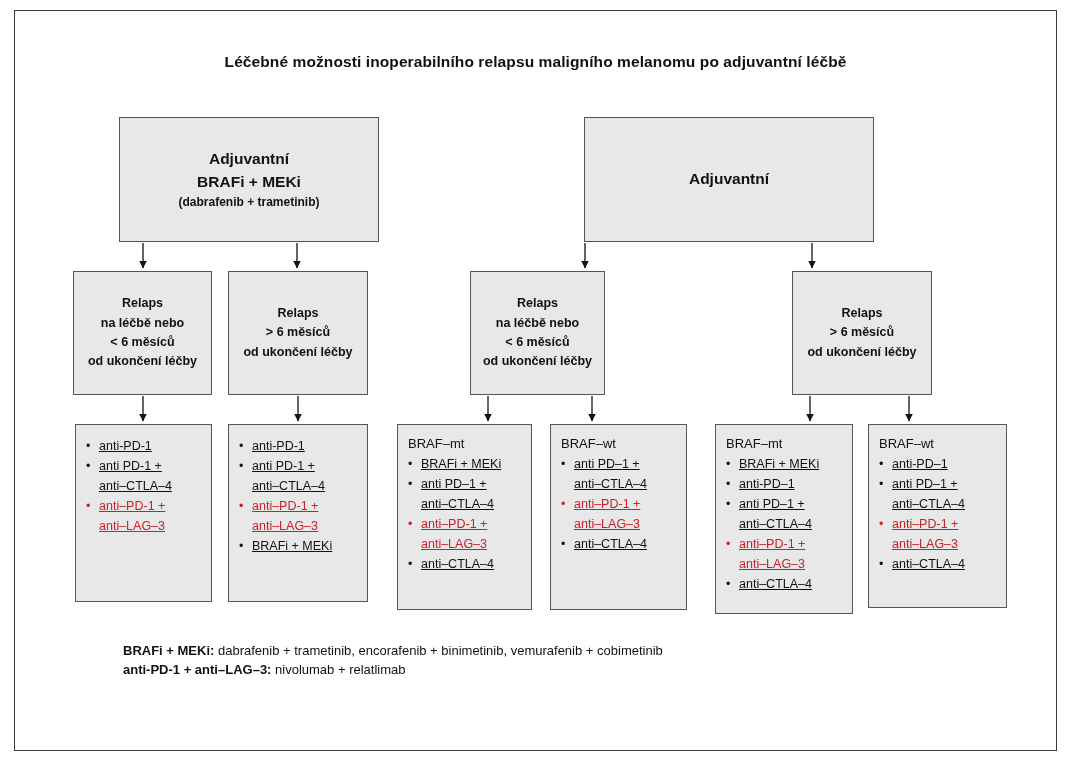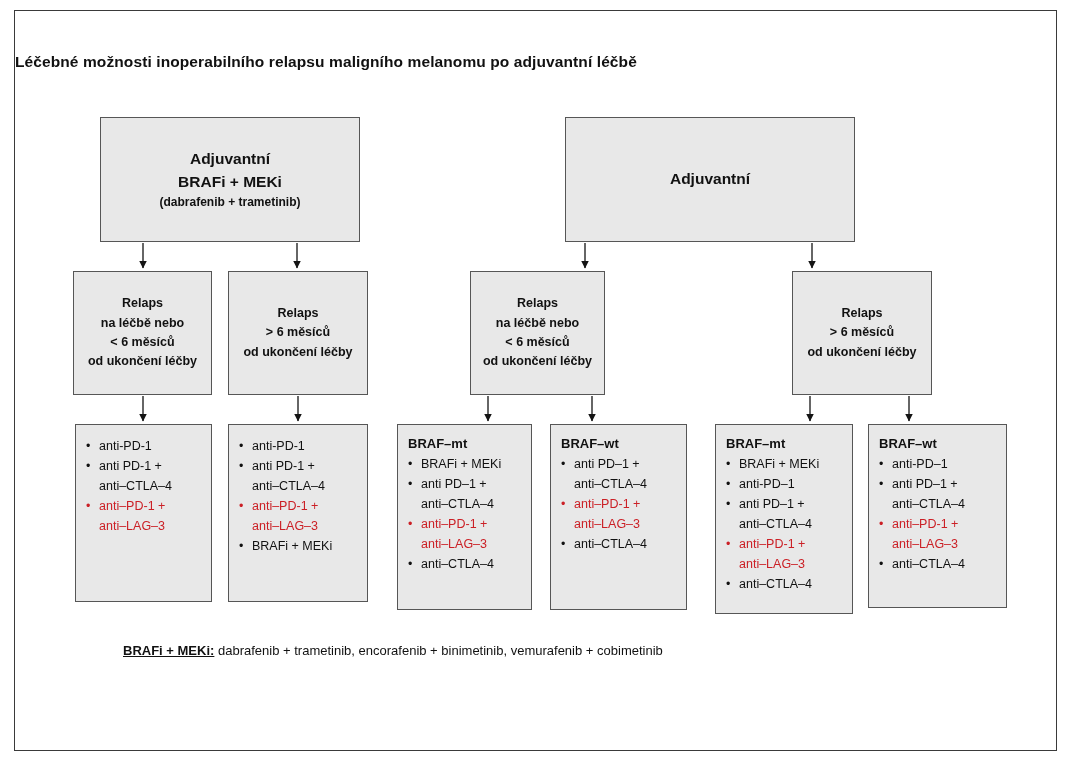--- a/index.html
+++ b/index.html
@@ -7,57 +7,57 @@
     width:1072px; height:762px; position:relative;
     font-family:"Liberation Sans", sans-serif;
     color:#111111;
   }
   .frame {
     position:absolute; left:14px; top:10px; width:1043px; height:741px;
     border:1px solid #3a3a3a; background:#ffffff; box-sizing:border-box;
   }
   .title {
     position:absolute; left:0; top:42px; width:100%;
-    text-align:left; font-weight:bold; font-size:15.5px; letter-spacing:0.1px;
+    text-align:center; font-weight:bold; font-size:15.5px; letter-spacing:0.1px;
   }
   .box {
     position:absolute; box-sizing:border-box;
     background:#e8e8e8; border:1.6px solid #565656;
   }
   
-  .topbox { display:flex; flex-direction:column; align-items:center; justify-content:center; text-align:center; }
+  .topbox { display:flex; flex-direction:column; align-items:center; justify-content:center; text-align:center;margin-left:19px; }
   .topbox .l1, .topbox .l2 { font-weight:bold; font-size:15.5px; line-height:1.45; }
   .topbox .l3 { font-weight:bold; font-size:12px; line-height:1.5; }
   #top-0 { left:100px; top:117px; width:260px; height:125px; }
   #top-1 { left:565px; top:117px; width:290px; height:125px; }
   
   .relbox {
     display:flex; flex-direction:column; align-items:center; justify-content:center;
     text-align:center; font-weight:bold; font-size:12.5px; line-height:1.55;
   }
   #rel-0 { left:73px;  top:271px; width:139px; height:124px; }
   #rel-1 { left:228px; top:271px; width:140px; height:124px; }
   #rel-2 { left:470px; top:271px; width:135px; height:124px; }
   #rel-3 { left:792px; top:271px; width:140px; height:124px; }
   
   .optbox { padding:11px 4px 0 10px; font-size:12.5px; }
-  .optbox .hdr { font-weight:bold; font-size:13px; margin-bottom:3px; }
+  .optbox .hdr { font-weight:normal; font-size:13px; margin-bottom:3px; }
   .opt-item { display:flex; line-height:20px; }
   .opt-item .bullet { width:13px; flex:0 0 13px; }
-  .opt-item .opt-text { white-space:pre-line; }
+  .opt-item .opt-text { white-space:pre-line;text-decoration:underline; }
   .opt-item.red { color:#cb2026; }
   #opt-0 { left:75px;  top:424px; width:137px; height:178px; }
   #opt-1 { left:228px; top:424px; width:140px; height:178px; }
   #opt-2 { left:397px; top:424px; width:135px; height:186px; }
   #opt-3 { left:550px; top:424px; width:137px; height:186px; }
   #opt-4 { left:715px; top:424px; width:138px; height:190px; }
   #opt-5 { left:868px; top:424px; width:139px; height:184px; }
   
   .legend { position:absolute; left:123px; top:641px; font-size:13px; line-height:19px; }
-  .legend .term { font-weight:bold;text-decoration:underline; }
+  .legend .term { font-weight:bold; }
   
   svg.connectors { position:absolute; left:0; top:0; width:1072px; height:762px; pointer-events:none; }
 </style>
 </head>
 <body>
 
 <div class="frame">
   <div class="title">Léčebné možnosti inoperabilního relapsu maligního melanomu po adjuvantní léčbě</div>
 </div>
 
@@ -264,13 +264,17 @@
 <div class="legend">
 
     <div class="legend-line">
       <span class="term">BRAFi + MEKi:</span>
       <span class="def">dabrafenib + trametinib, encorafenib + binimetinib, vemurafenib + cobimetinib</span>
     </div>
 
 
 
 
+    <div class="legend-line">
+      <span class="term">anti-PD-1 + anti–LAG–3:</span>
+      <span class="def">nivolumab + relatlimab</span>
+    </div>
   </div>
 
 </body></html>

